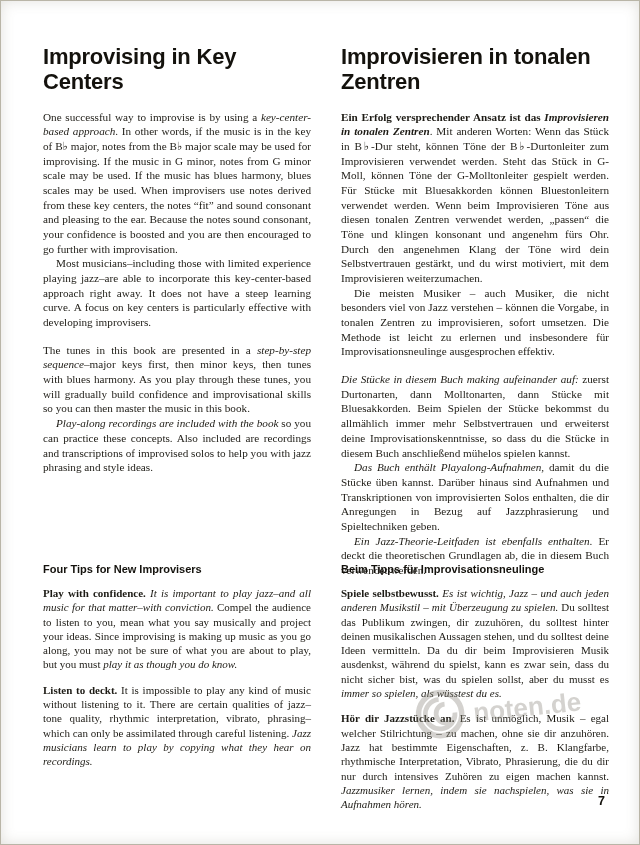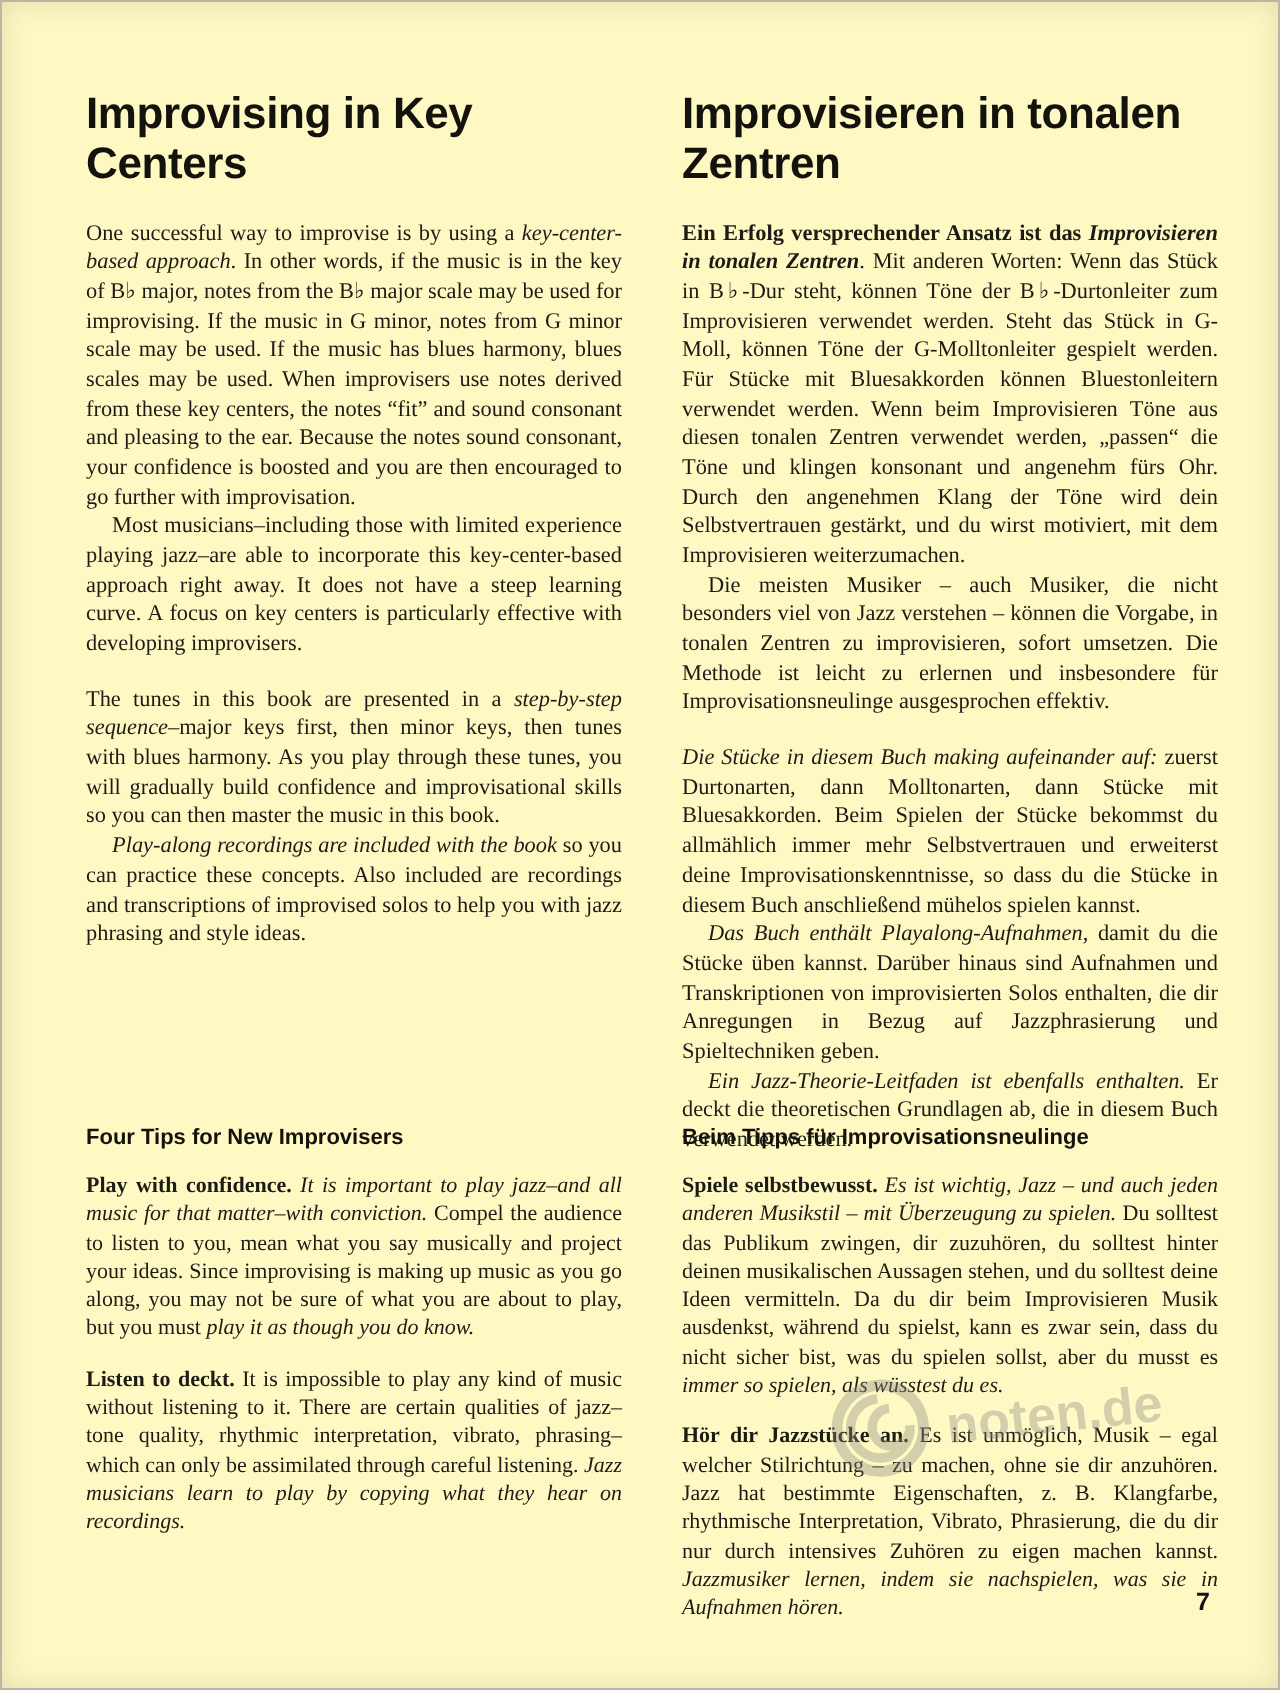--- a/index.html
+++ b/index.html
@@ -5,21 +5,21 @@
   * { margin:0; padding:0; box-sizing:border-box; }
   html, body { width:640px; height:845px; }
   body {
     background:#d9d5c9;
     font-family:"Liberation Serif", serif;
     color:#1d1b15;
   }
   .page {
     position:relative;
     width:640px; height:845px;
-    background:#fef9c3;
+    background:#ffffff;
     border:1px solid #b9b5a7;
     box-shadow: inset 0 0 14px rgba(110,104,85,.20);
     overflow:hidden;
   }
   .columns {
     position:absolute;
     top:44px; left:42px;
     display:flex;
     gap:30px;
   }

